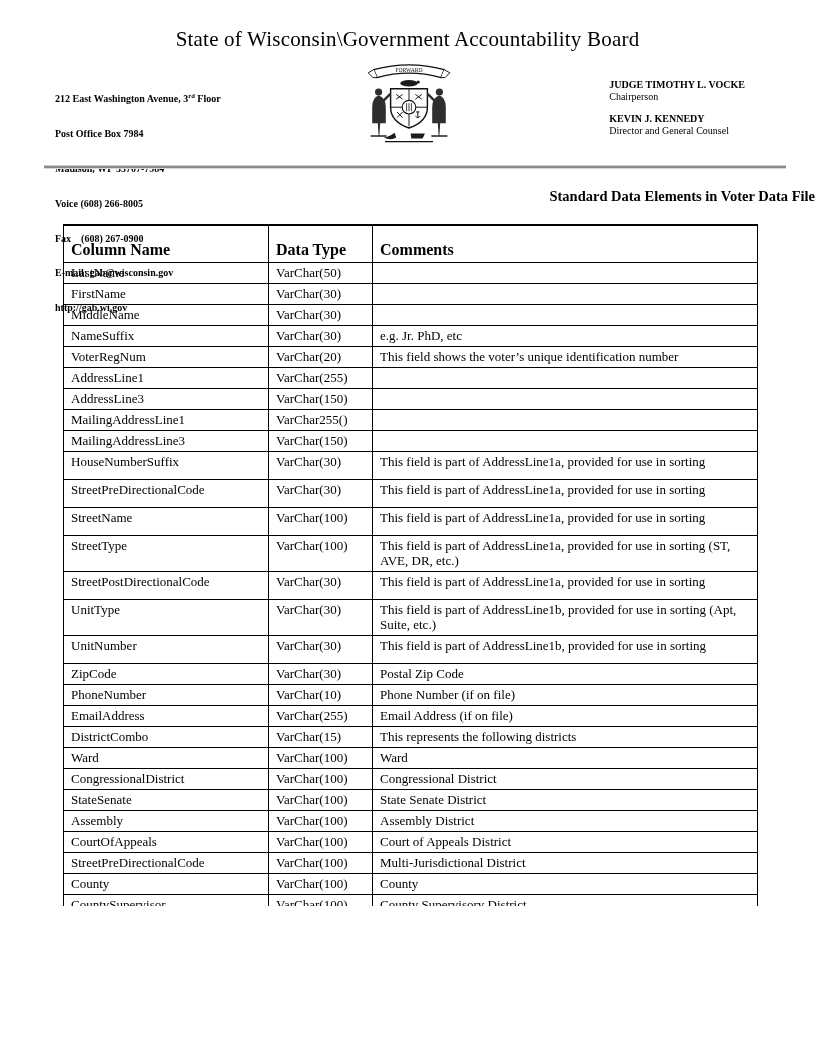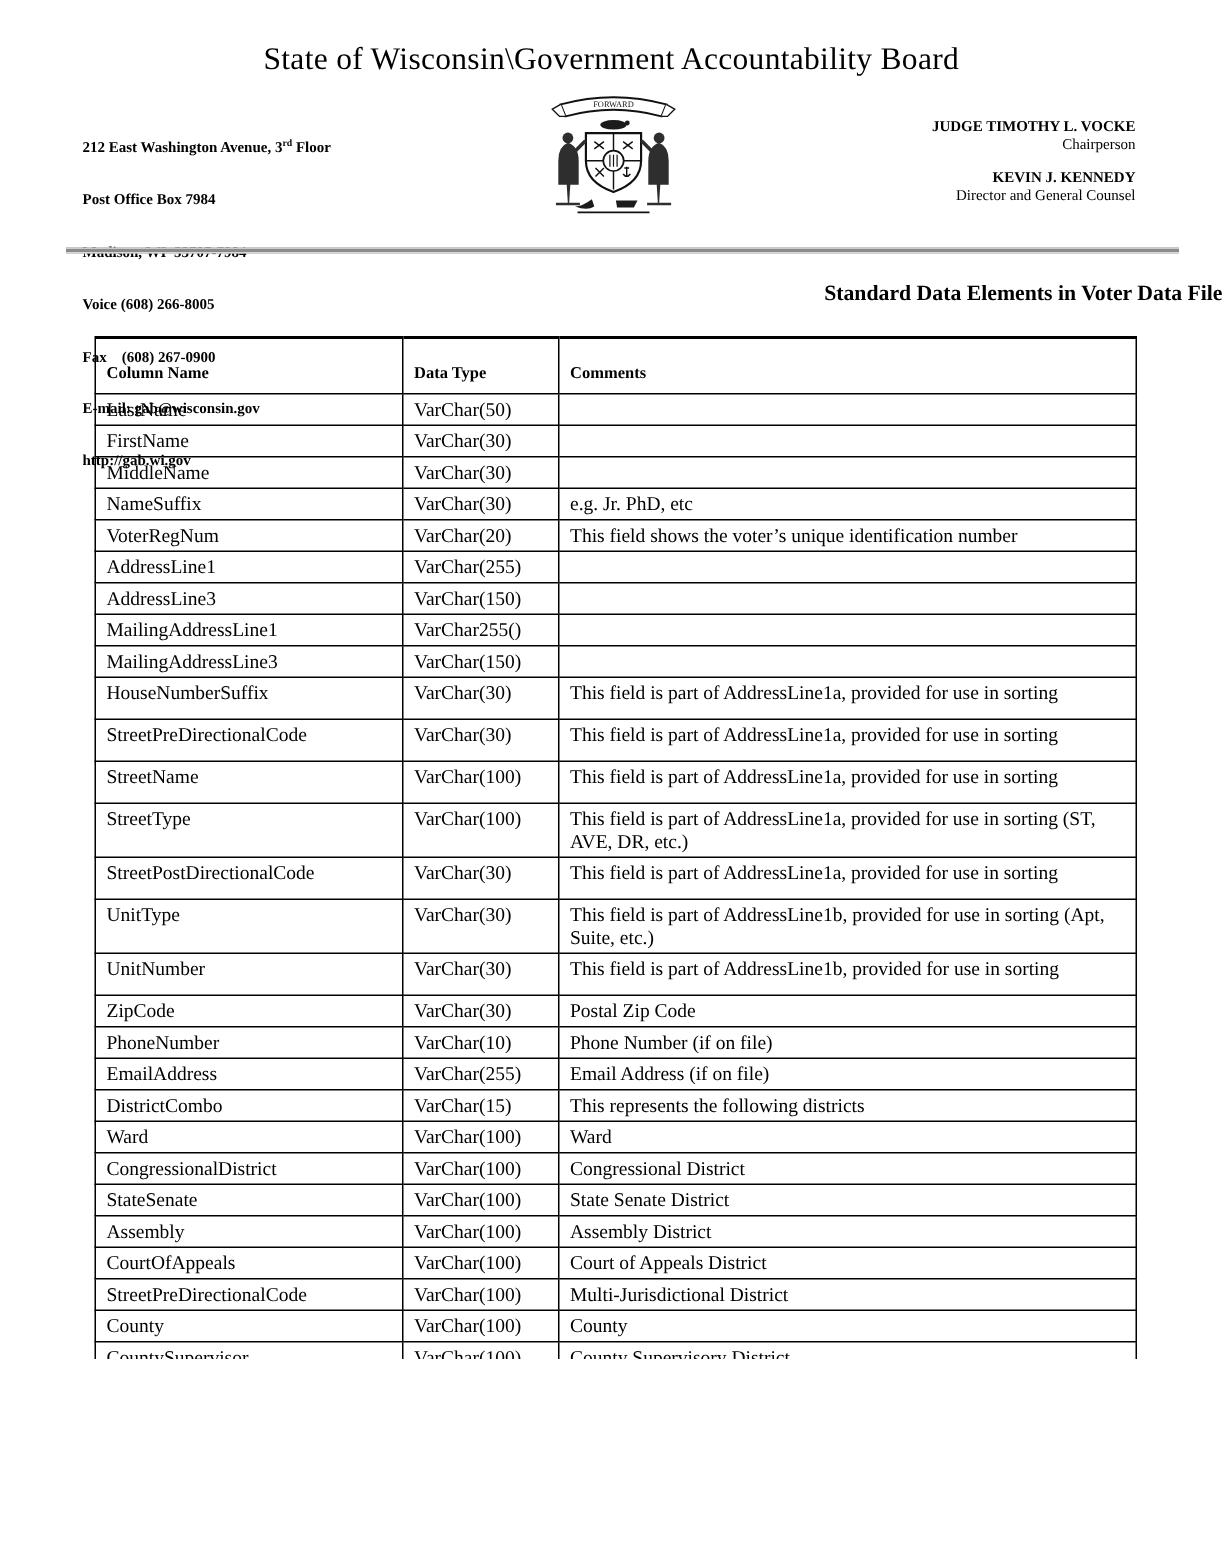--- a/index.html
+++ b/index.html
@@ -25,22 +25,22 @@
     font-weight: bold; font-size: 10px; line-height: 11.6px;
     white-space: pre;
   }
   .address-block sup { font-size: 6.5px; vertical-align: super; }
   .seal {
     position: absolute; left: 361px; top: 58px;
     width: 96px; height: 92px;
   }
   .seal svg { width: 100%; height: 100%; }
   .officials {
-    position: absolute; right: 58px; top: 79px;
-    text-align: right; font-size: 10px; line-height: 11.5px;
+    position: absolute; right: 70px; top: 79px;
+    text-align: left; font-size: 10px; line-height: 11.5px;
   }
   .off-name { font-weight: bold; }
   .off-gap { height: 11px; }
   .rule {
     position: absolute; left: 44px; top: 165px;
     width: 742px; height: 2px;
     background: #8a8a8a;
     border-top: 1px solid #cccccc;
     border-bottom: 1px solid #d8d8d8;
   }
@@ -55,21 +55,21 @@
     font-size: 13px; table-layout: fixed;
   }
   .data-table th, .data-table td {
     border: 1px solid #000;
     text-align: left; vertical-align: top;
     padding: 2px 6px 3px 7px;
     line-height: 15px;
     overflow: hidden;
   }
   .data-table th {
-    font-weight: bold; font-size: 11px;
+    font-weight: bold; font-size: 16px;
     padding-top: 16px; padding-bottom: 5px;
     border-top-width: 2px;
   }
   .data-table tr.tall td { padding-bottom: 10px; }
   
   .footer-item {
     position: absolute; top: 1007px;
     font-family: "Liberation Sans", "DejaVu Sans", sans-serif;
     font-size: 10px; color: #b91c1c;
   }

